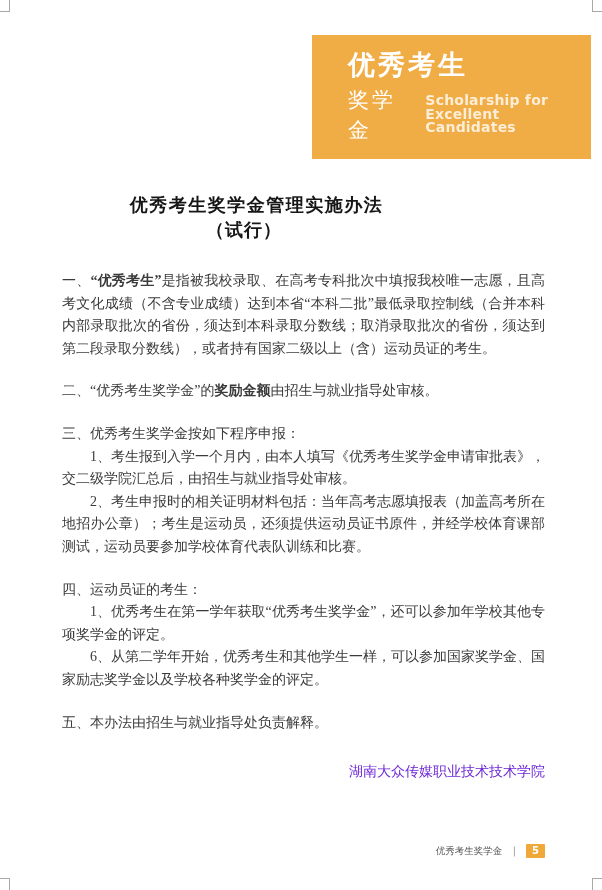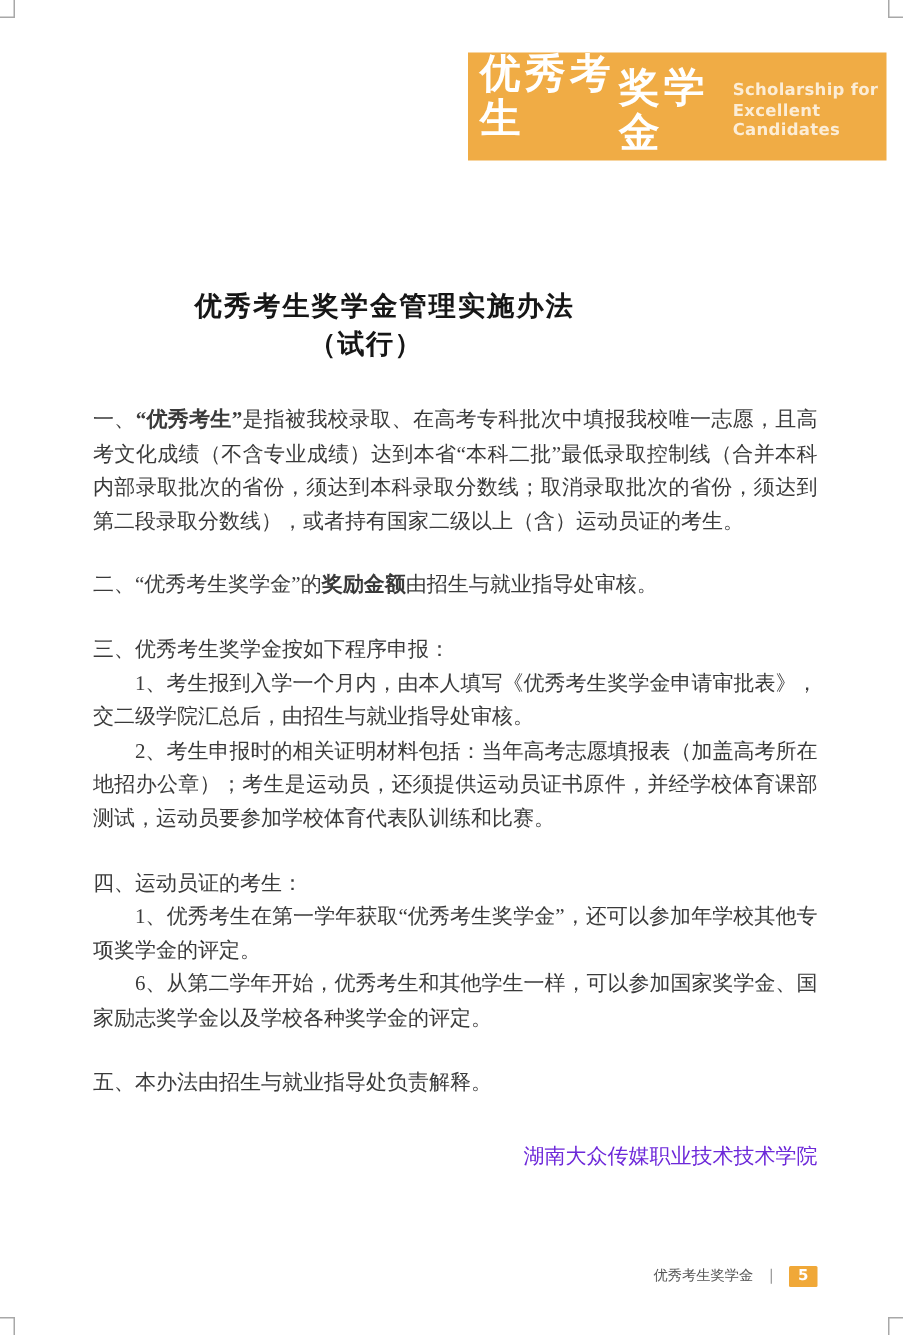--- a/index.html
+++ b/index.html
@@ -16,37 +16,37 @@
   .trim { position:absolute; width:9px; height:11px; }
   .trim.tl { left:0; top:0;  border-right:1px solid #a8a8a8; border-bottom:1px solid #a8a8a8; }
   .trim.tr { right:0; top:0; border-left:1px solid #a8a8a8;  border-bottom:1px solid #a8a8a8; }
   .trim.bl { left:0; bottom:0;  border-right:1px solid #a8a8a8; border-top:1px solid #a8a8a8; }
   .trim.br { right:0; bottom:0; border-left:1px solid #a8a8a8;  border-top:1px solid #a8a8a8; }
 
   
   .banner {
     position:absolute;
     left:312px; top:35px;
-    width:279px; height:72px;
+    width:279px; height:124px;
     color:#ffffff;
-    display:flex; flex-direction:row; justify-content:center;
-    padding-left:8px; box-sizing:border-box;
+    display:flex; flex-direction:column; justify-content:center;
+    padding-left:36px; box-sizing:border-box;
   }
   .banner-line1 {
     font-size:27px; font-weight:bold; letter-spacing:3px; line-height:30px;
   }
   .banner-line2 {
     display:flex; align-items:center; margin-top:5px;
   }
   .banner-line2 .cn {
-    font-size:27px; font-weight:bold; letter-spacing:3px; line-height:30px;
+    font-size:21px; font-weight:normal; letter-spacing:3px; line-height:30px;
   }
   .banner-en {
     margin-left:7px;
-    font-size:11px; line-height:13.5px; font-weight:bold;
+    font-size:14px; line-height:13.5px; font-weight:bold;
     color:rgba(255,255,255,0.78);
     letter-spacing:0.2px;
   }
 
   
   .doc-title {
     position:absolute; top:192px; left:0; width:513px;
     text-align:center;
     font-size:18px; font-weight:bold; color:#161616;
     letter-spacing:1.5px; line-height:25px;

